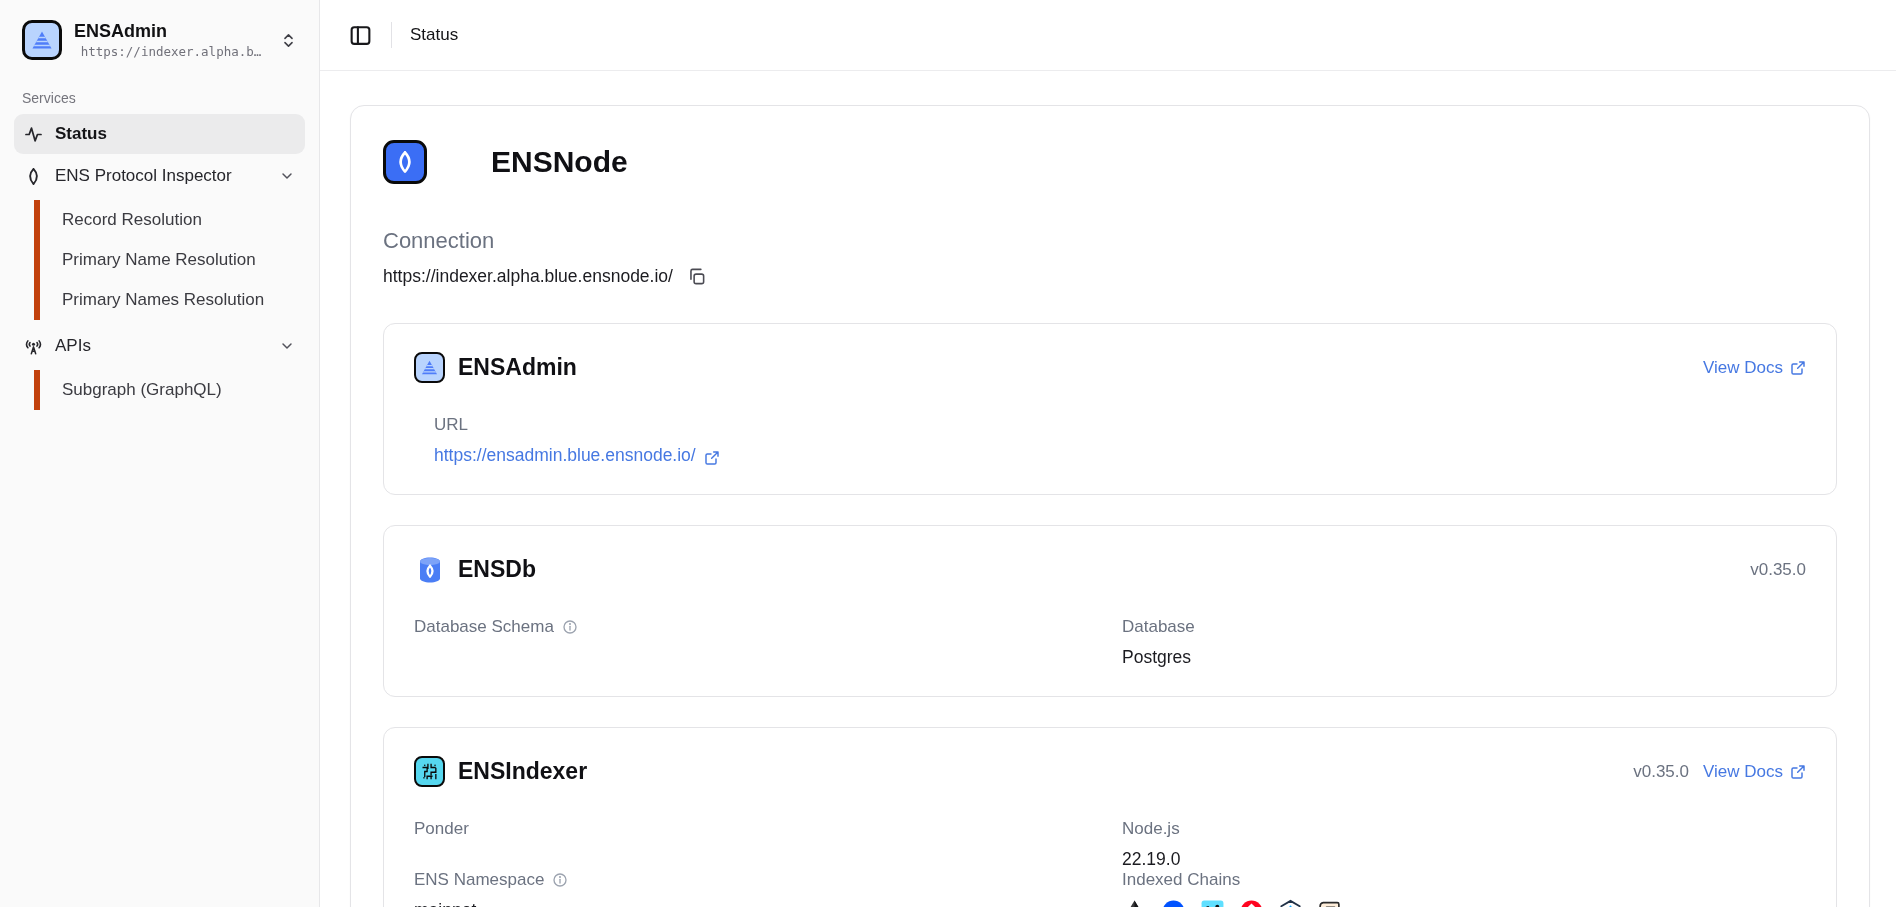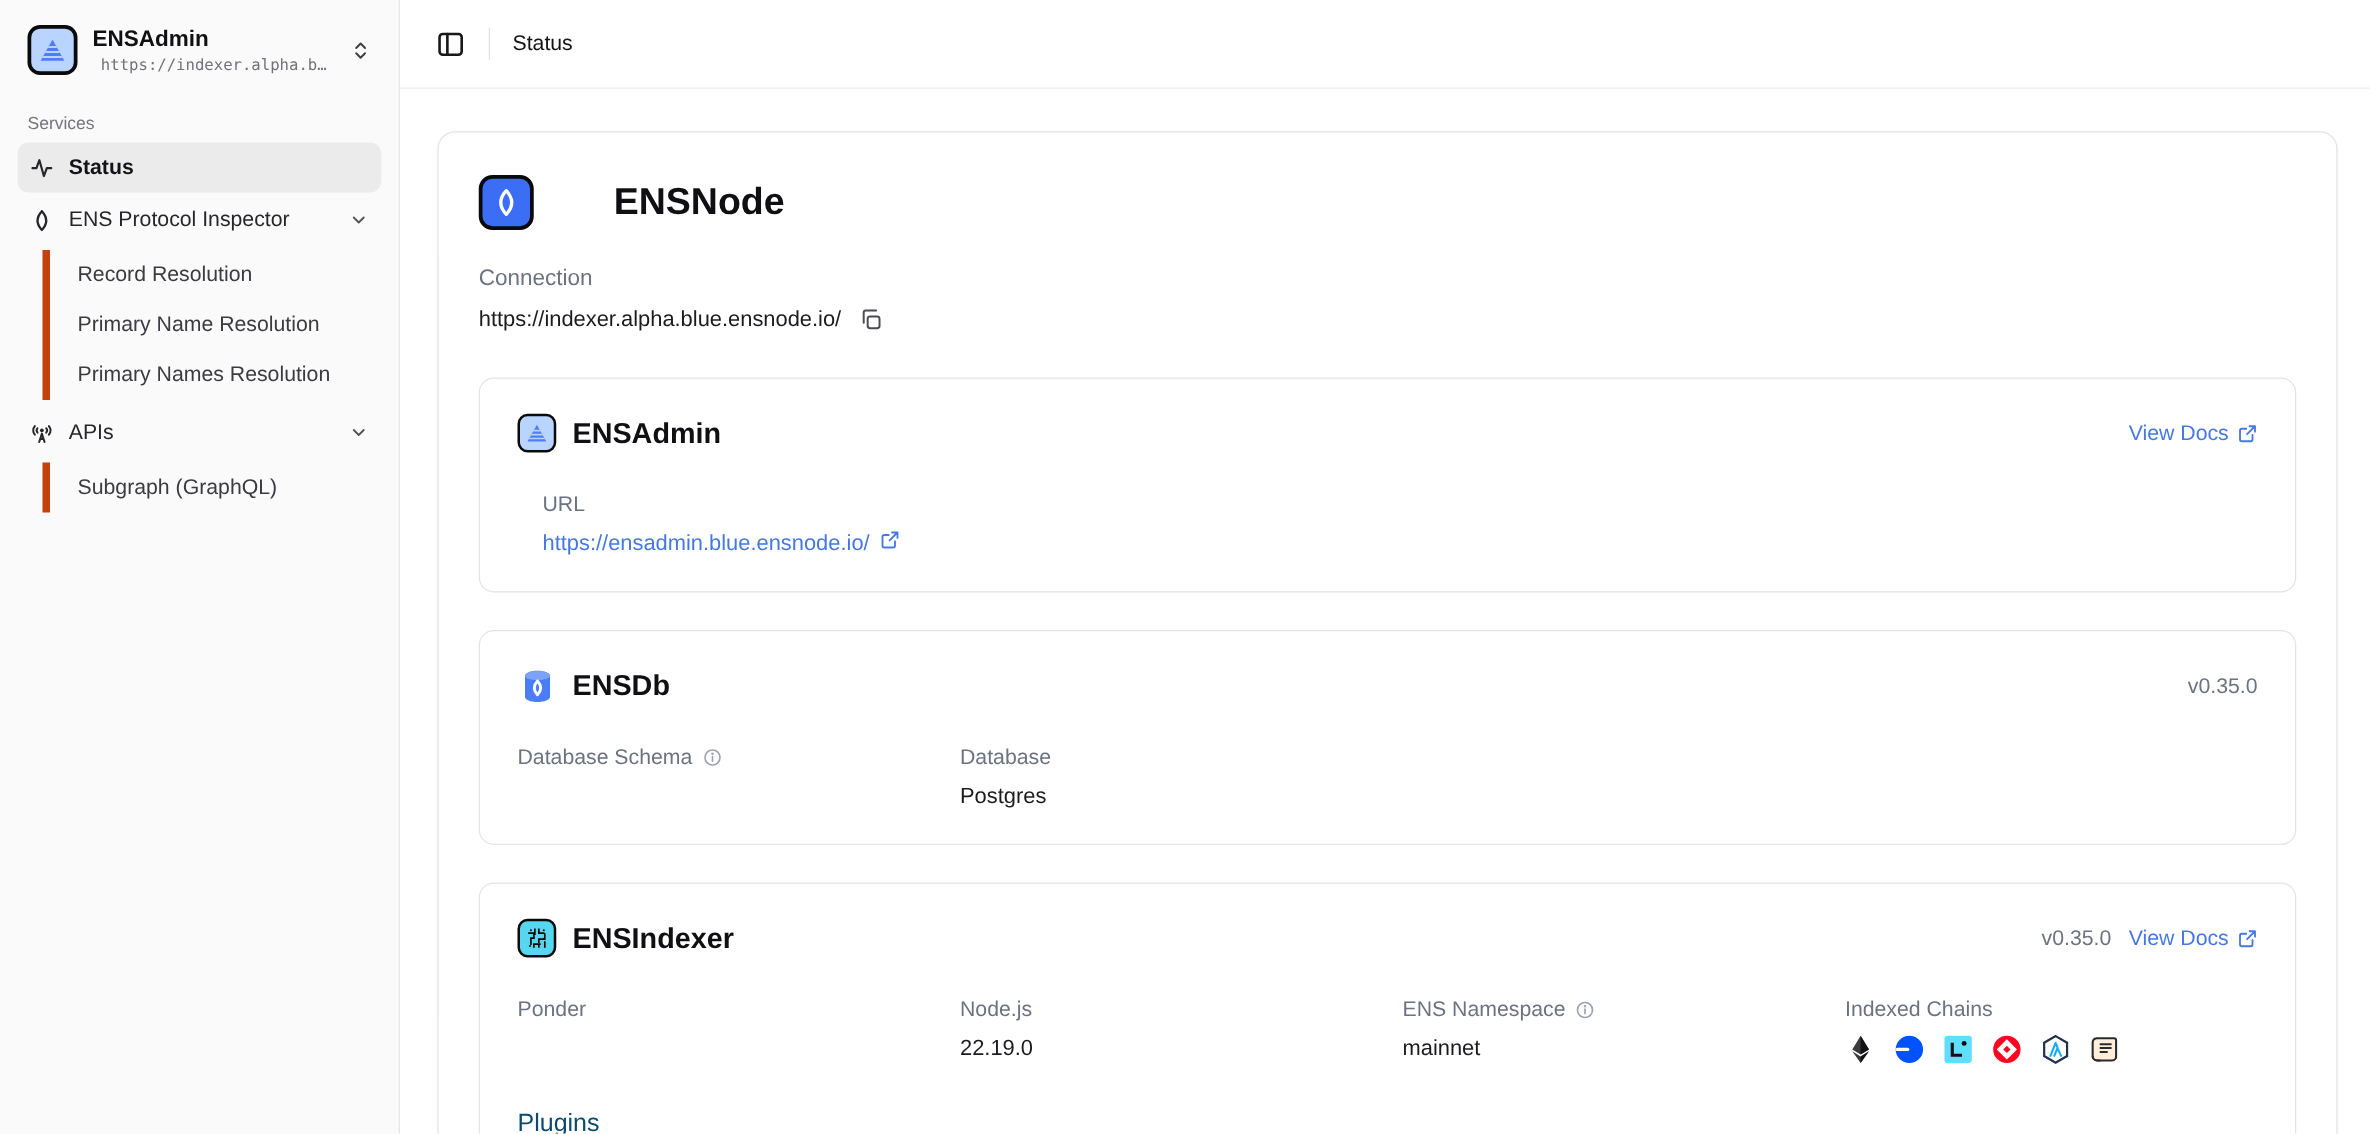--- a/index.html
+++ b/index.html
@@ -69,21 +69,21 @@
     box-shadow:0 1px 2px rgba(0,0,0,.04);
     padding:34px 32px 40px 32px; height:1400px;
   }
   .ensnode-head { display:flex; align-items:center; gap:16px; }
   .ensnode-logo {
     width:44px; height:44px; border-radius:11px; background:#3b6ef5;
     border:3px solid #0a0a0a; display:flex; align-items:center; justify-content:center;
   }
   .ensnode-title { font-size:30px; font-weight:700; color:#101014;margin-left:48px; }
 
-  .conn-label { margin-top:28px; font-size:18px; color:#6b7280; }
+  .conn-label { margin-top:44px; font-size:22px; color:#6b7280; }
   .conn-row { margin-top:12px; display:flex; align-items:center; gap:14px; }
   .conn-url { font-size:17.5px; color:#1b1b20; }
   .copy-btn { color:#4b4b53; cursor:pointer; display:flex; }
 
   .card {
     margin-top:30px; border:1px solid #e4e4e7; border-radius:12px;
     background:#fff; padding:28px 30px;
   }
   .card.first { margin-top:36px; }
   .card-head { display:flex; align-items:center; gap:13px; }
@@ -98,24 +98,24 @@
   .version { font-size:17px; color:#6b7280; }
   .doclink {
     display:flex; align-items:center; gap:7px; font-size:17px;
     color:#4678e2; text-decoration:none; cursor:pointer;
   }
 
   .field-label { display:flex; align-items:center; gap:8px; font-size:17px; color:#6b7280; }
   .field-value { margin-top:10px; font-size:17.5px; color:#1b1b20; }
   .link-value {
     margin-top:10px; font-size:17.5px; color:#4678e2; display:flex;
-    align-items:flex-start; gap:8px; text-decoration:none; cursor:pointer;
+    align-items:flex-end; gap:8px; text-decoration:none; cursor:pointer;
   }
   .one-col { margin-top:32px;margin-left:20px; }
-  .grid4 { margin-top:32px; display:grid; grid-template-columns:repeat(4,1fr); column-gap:24px; }
+  .grid4 { margin-top:32px; display:grid; grid-template-columns:repeat(2,1fr); column-gap:24px; }
   .info-icon { color:#9ca3af; display:flex; }
 
   .chains-row { display:flex; align-items:center; gap:14px; margin-top:9px; }
   .chain-icon { width:25px; height:25px; display:flex; cursor:pointer; }
 
   .plugins-label { margin-top:36px; font-size:20px; color:#0c4a6e; }
 </style>
 </head>
 <body>
 

